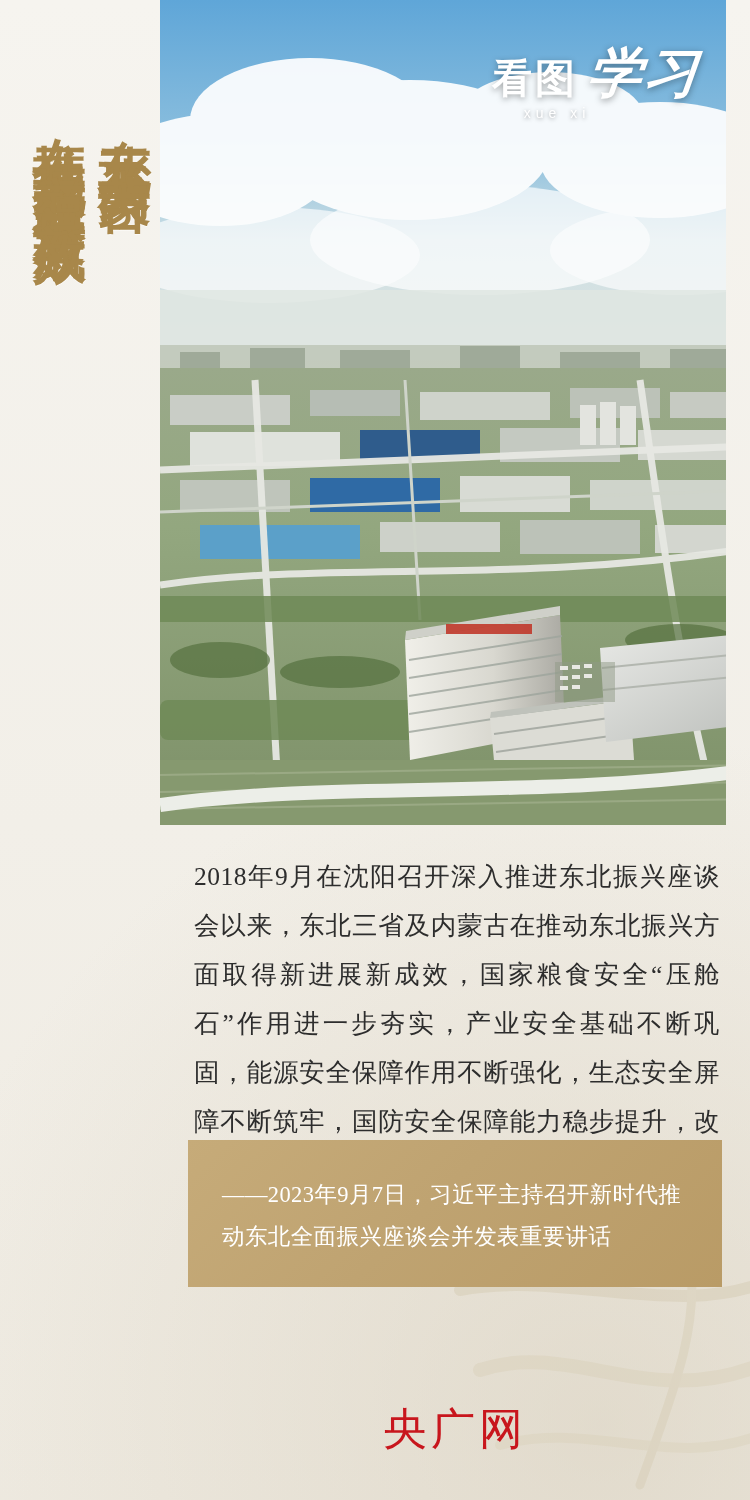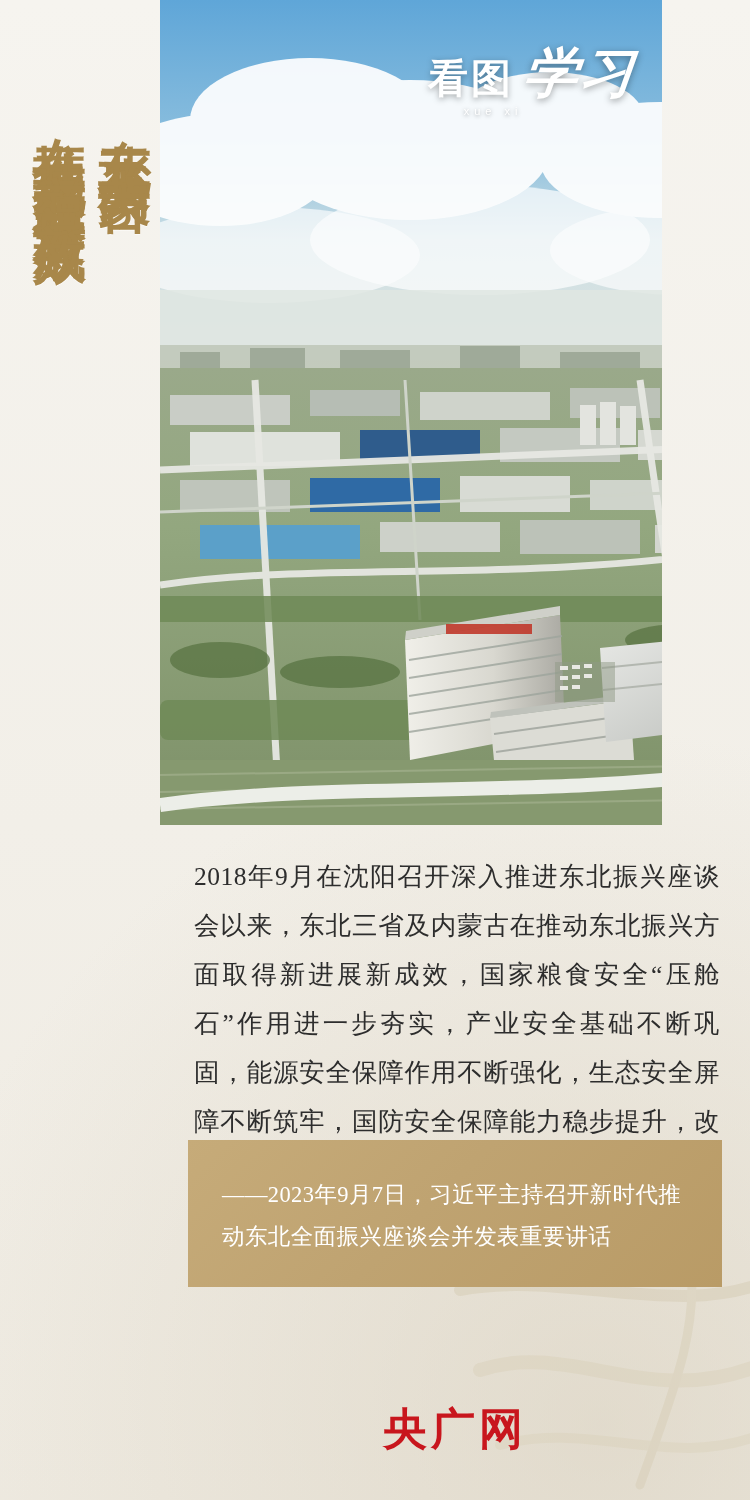--- a/index.html
+++ b/index.html
@@ -75,21 +75,21 @@
     left: 160px;
     top: 0;
     width: 590px;
     height: 1500px;
   }
 
   .hero {
     position: absolute;
     left: 0;
     top: 0;
-    width: 502px;
+    width: 566px;
     height: 825px;
     overflow: hidden;
   }
   .hero svg { display: block; width: 590px; height: 825px; }
 
   
   .brand {
     position: absolute;
     right: 26px;
     top: 48px;
@@ -119,21 +119,21 @@
     font-size: 54px;
     letter-spacing: 2px;
     color: #ffffff;
     text-shadow: 0 2px 7px rgba(0,0,0,0.38);
     line-height: 0.95;
     transform: skewX(-6deg);
   }
   .brand-pinyin {
     margin-top: 6px;
     font-family: "Liberation Sans", sans-serif;
-    font-size: 11px;
+    font-size: 14px;
     letter-spacing: 5px;
     color: #ffffff;
     text-shadow: 0 1px 4px rgba(0,0,0,0.4);
     text-align: center;
     padding-right: 78px;
   }
 
   
   .quote {
     position: absolute;
@@ -172,21 +172,21 @@
     position: absolute;
     left: 0;
     top: 1400px;
     width: 590px;
     display: flex;
     align-items: center;
     justify-content: center;
   }
   .logo {
     font-family: "Liberation Serif", serif;
-    font-weight: bold;
+    font-weight: normal;
     font-size: 44px;
     letter-spacing: 4px;
     color: #c8161d;
   }
 </style>
 </head>
 <body>
 
 <div class="poster">
 

